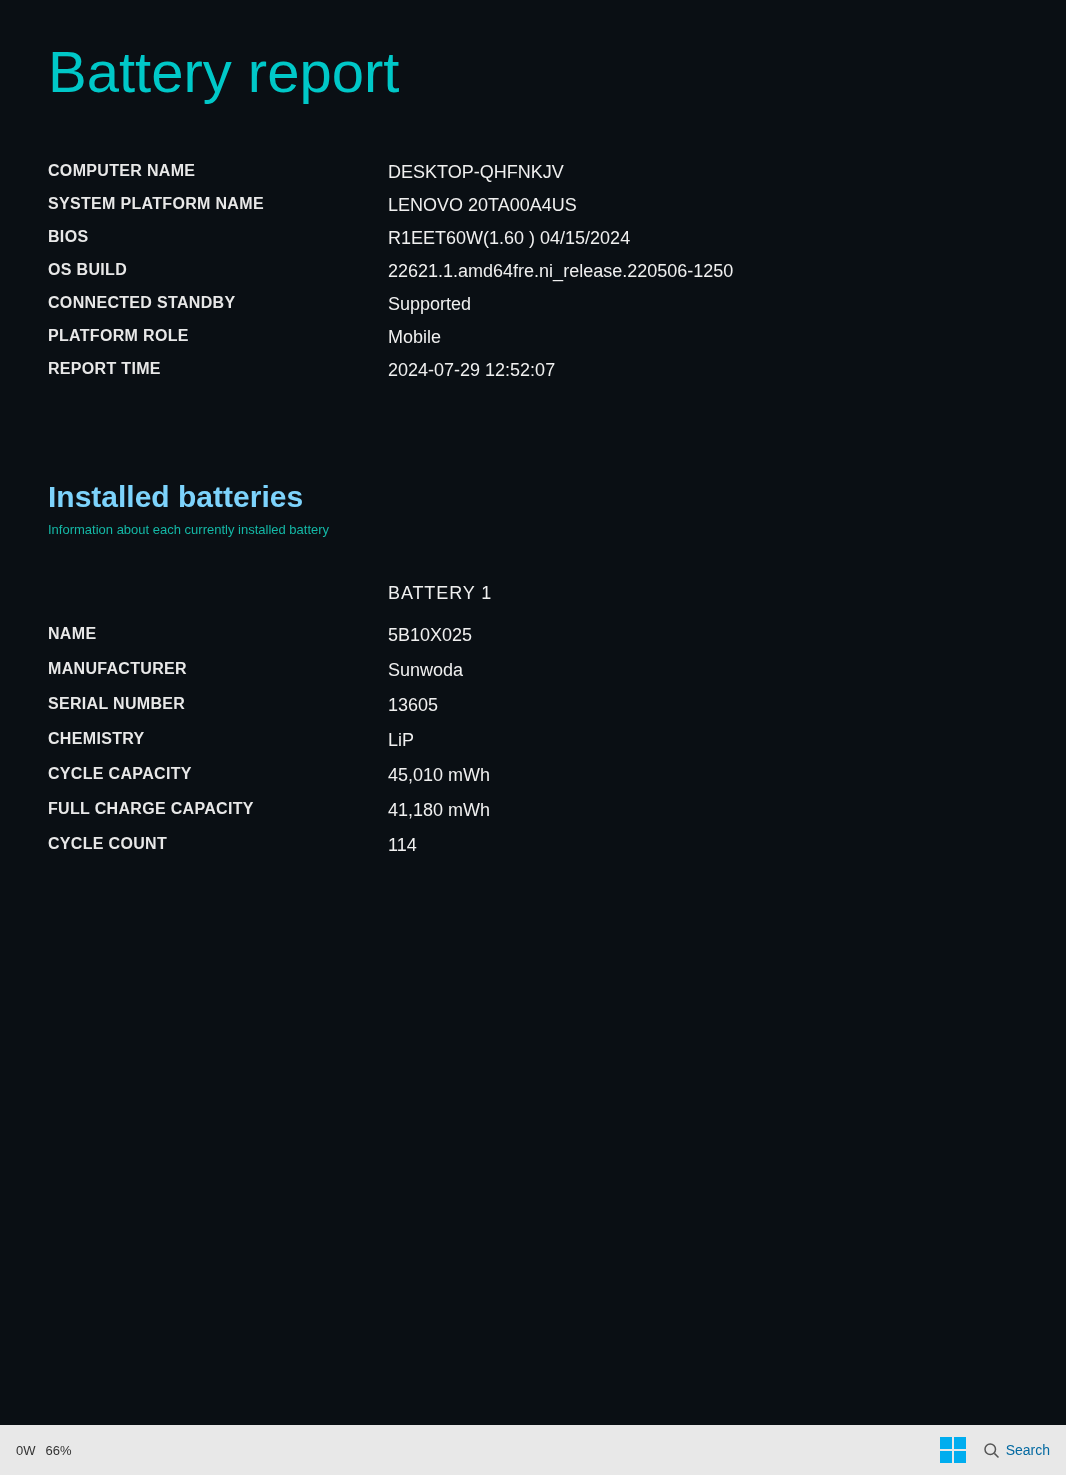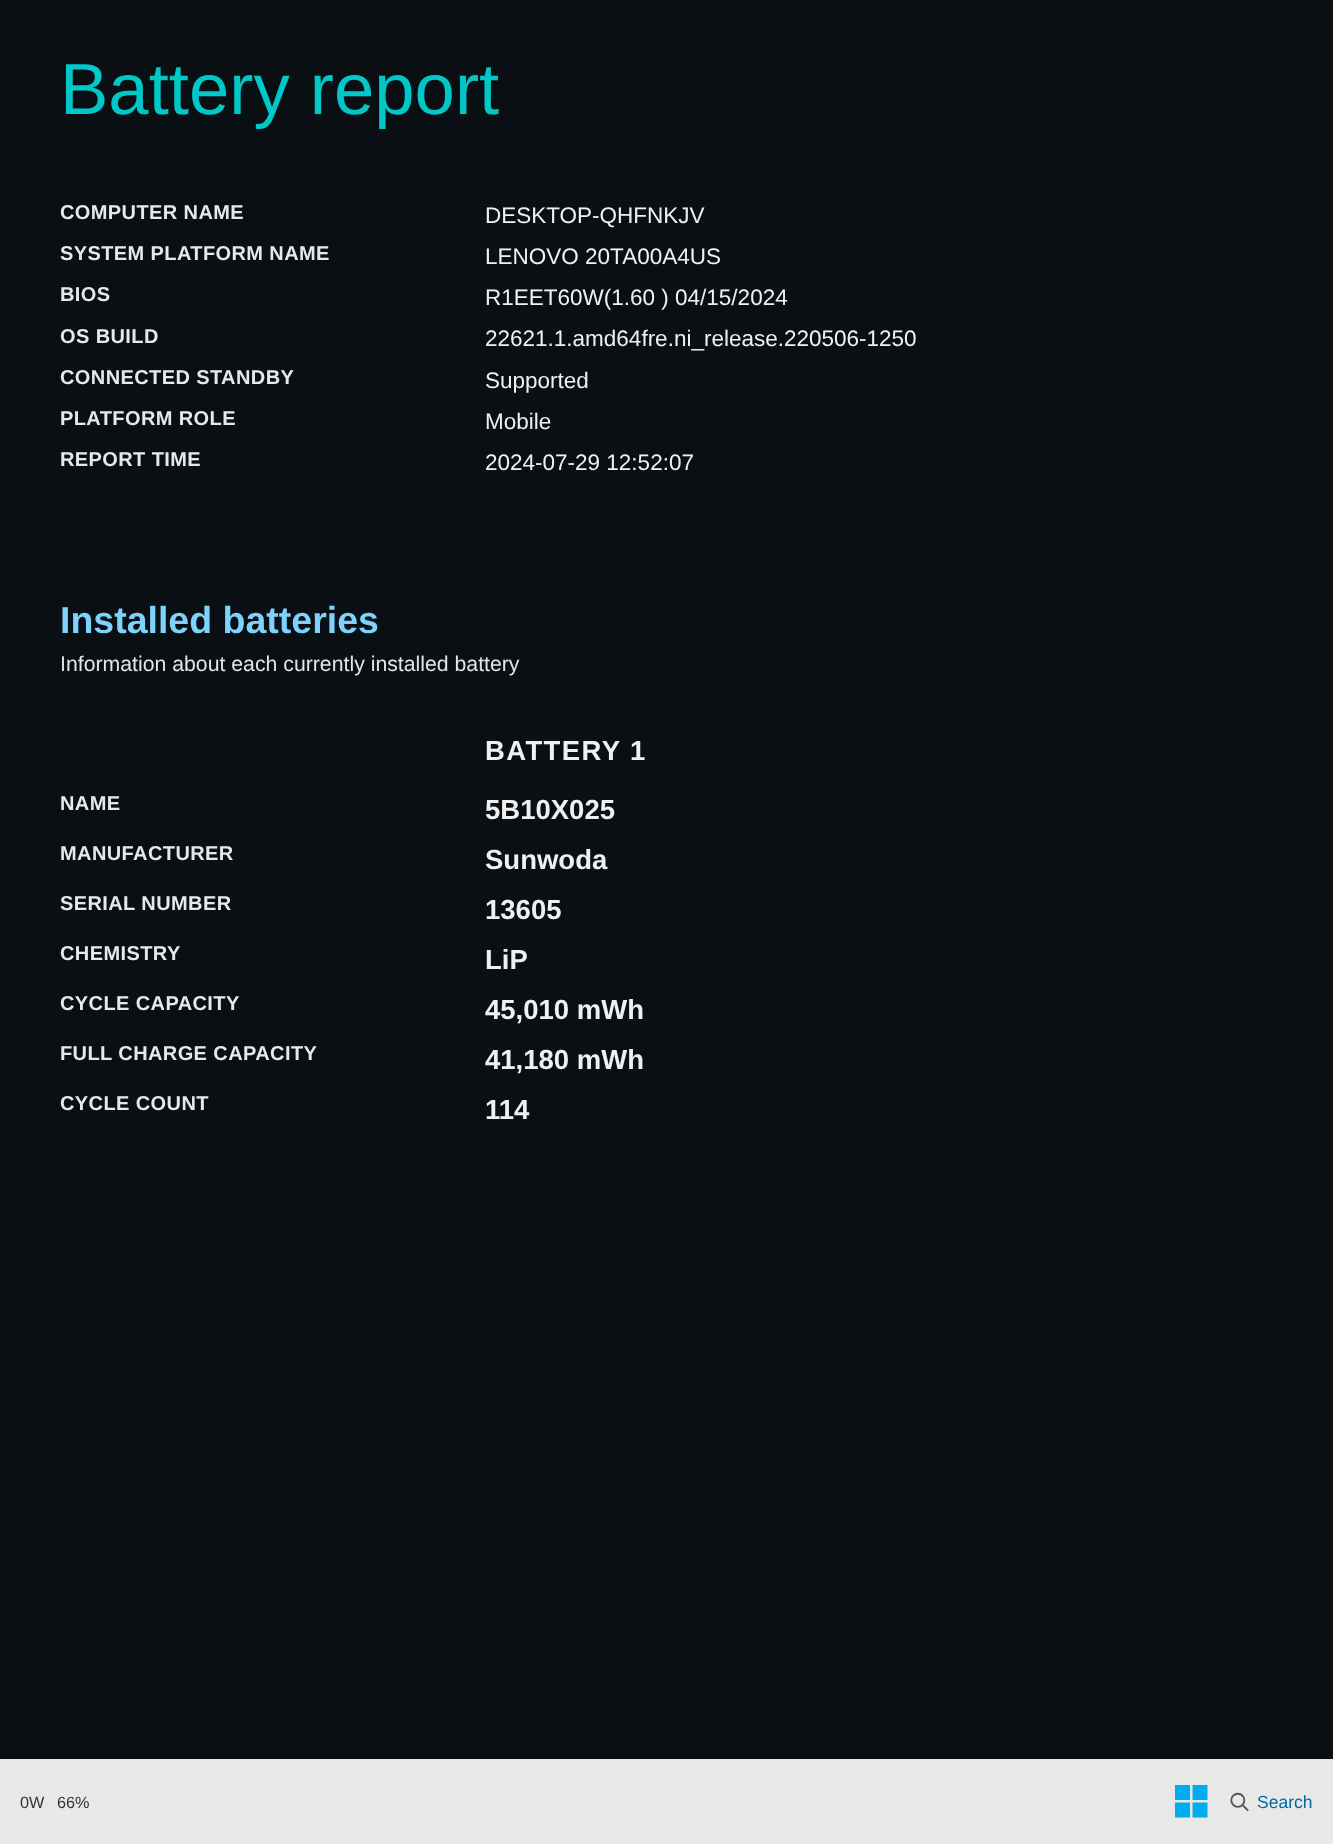--- a/index.html
+++ b/index.html
@@ -55,22 +55,22 @@
     }
 
     .section-title {
       font-size: 30px;
       font-weight: 600;
       color: #7dd3fc;
       margin-bottom: 8px;
     }
 
     .section-subtitle {
-      font-size: 17px;
-      color: #e5e5e5;
+      font-size: 13px;
+      color: #14b8a6;
       margin-bottom: 40px;
     }
 
     .battery-section {
       margin-top: 10px;
     }
 
     .battery-table {
       width: 100%;
       border-collapse: collapse;
@@ -95,31 +95,31 @@
 
     .battery-table tr td:first-child {
       font-size: 16px;
       font-weight: 700;
       color: #e8e8e8;
       width: 340px;
       letter-spacing: 0.02em;
     }
 
     .battery-table tr td:last-child {
-      font-size: 22px;
-      font-weight: 700;
+      font-size: 18px;
+      font-weight: 400;
       color: #f0f0f0;
     }
 
     .taskbar {
       position: fixed;
       bottom: 0;
       left: 0;
       width: 1066px;
-      height: 68px;
+      height: 50px;
       background-color: #e8e8e8;
       display: flex;
       align-items: center;
       justify-content: space-between;
       padding: 0 16px;
     }
 
     .taskbar-left {
       display: flex;
       align-items: center;

